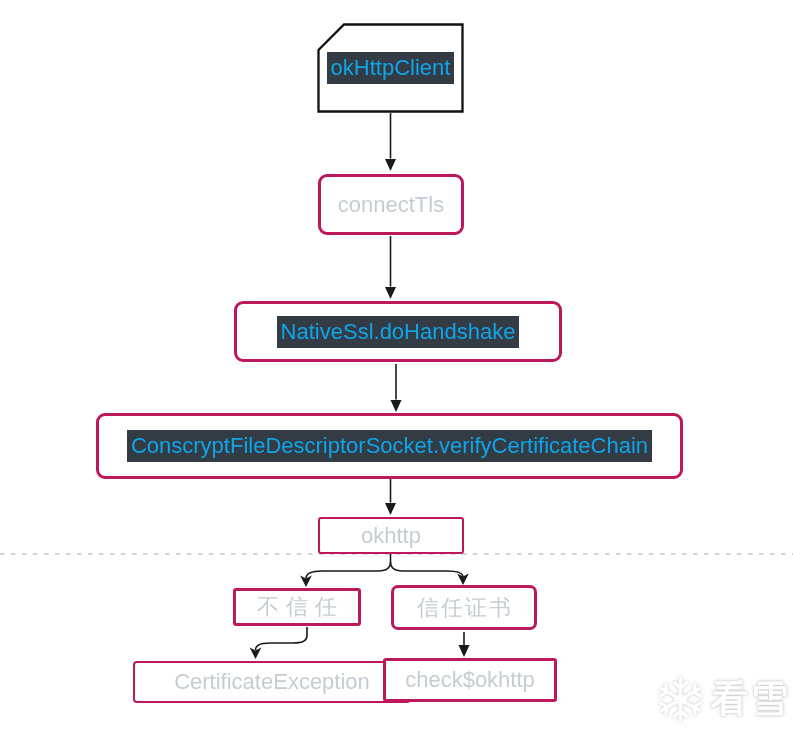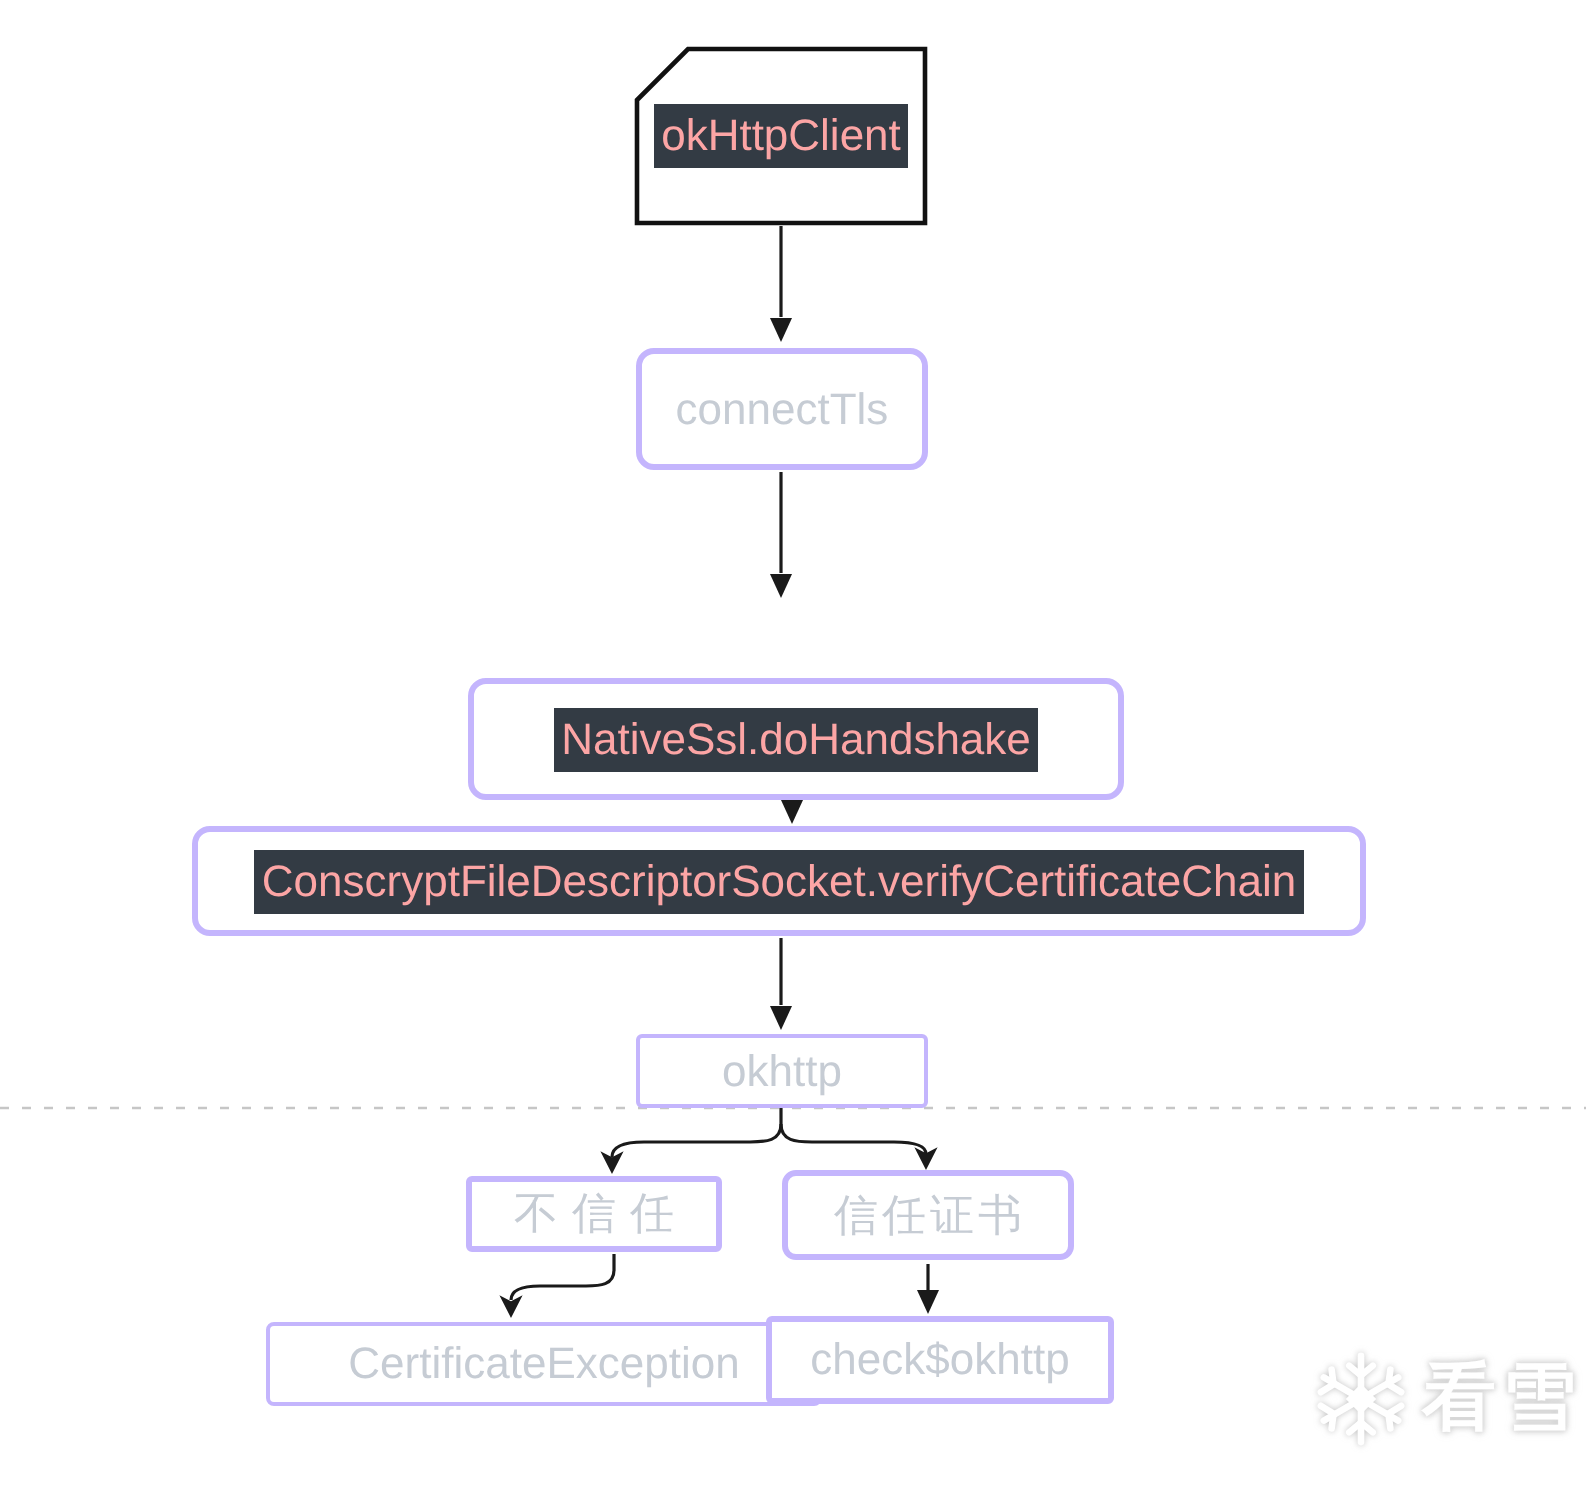--- a/index.html
+++ b/index.html
@@ -3,34 +3,34 @@
 <meta charset="utf-8">
 <style>
   html,body{margin:0;padding:0;}
   body{
     width:793px;height:743px;background:#ffffff;position:relative;overflow:hidden;
     font-family:"Liberation Sans","DejaVu Sans",sans-serif;
   }
   #connectors{position:absolute;left:0;top:0;width:793px;height:743px;}
   .node{
     position:absolute;box-sizing:border-box;background:#fff;
-    border:3px solid #c4b5fd;display:flex;align-items:center;justify-content:center;
+    border:3px solid #be185d;display:flex;align-items:center;justify-content:center;
   }
   .gray-label{color:#c6ccd4;font-size:22px;white-space:nowrap;}
   .sel-label{
-    background:#333b44;color:#fca5a5;font-size:22px;line-height:25px;
+    background:#333b44;color:#0ea5e9;font-size:22px;line-height:25px;
     padding:3px 4px 4px 4px;white-space:nowrap;
   }
   
   #node-okhttpclient{left:317px;top:23px;width:147px;height:90px;border:none;background:transparent;}
   #node-okhttpclient svg{position:absolute;left:0;top:0;}
   #node-okhttpclient .sel-label{position:relative;}
   #node-connecttls{left:318px;top:174px;width:146px;height:61px;border-radius:9px;}
-  #node-nativessl{left:234px;top:301px;width:328px;height:61px;border-radius:9px;margin-top:38px;}
-  #node-verifychain{left:96px;top:413px;width:587px;height:55px;border-radius:9px;}
+  #node-nativessl{left:234px;top:301px;width:328px;height:61px;border-radius:9px;}
+  #node-verifychain{left:96px;top:413px;width:587px;height:66px;border-radius:9px;}
   #node-istrust{left:318px;top:517px;width:146px;height:37px;border-width:2.5px;border-radius:3px;}
   #node-nottrust{left:233px;top:588px;width:128px;height:38px;border-radius:3px;}
   #node-nottrust .gray-label{letter-spacing:7px;margin-right:-7px;}
   #node-trustcert{left:391px;top:585px;width:146px;height:45px;border-radius:7px;align-items:center;}
   #node-trustcert .gray-label{letter-spacing:2px;margin-right:-2px;}
   #node-certexception{left:133px;top:661px;width:278px;height:42px;border-width:2.5px;border-radius:4px;}
   #node-checkokhttp{left:383px;top:658px;width:174px;height:44px;border-radius:3px;}
   #node-checkokhttp .gray-label{font-size:22px;}
   
   #watermark{

